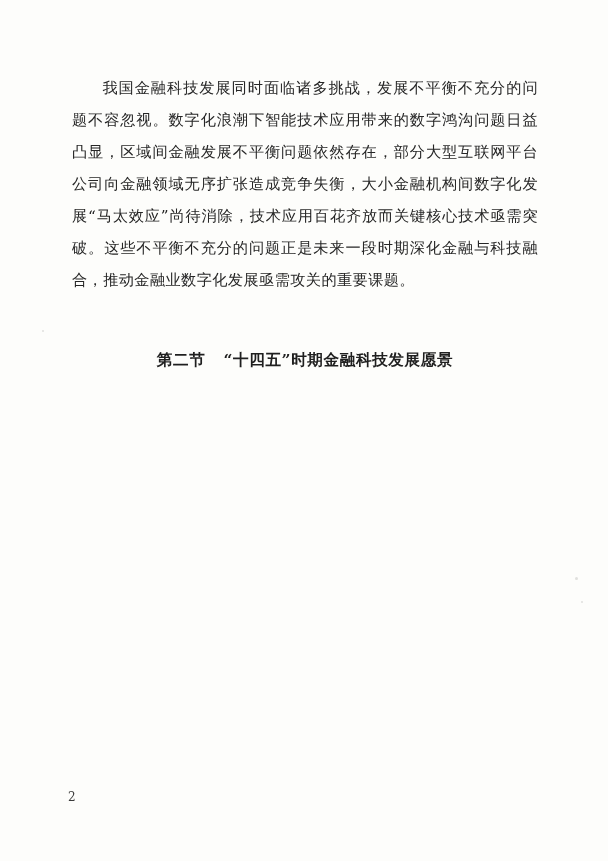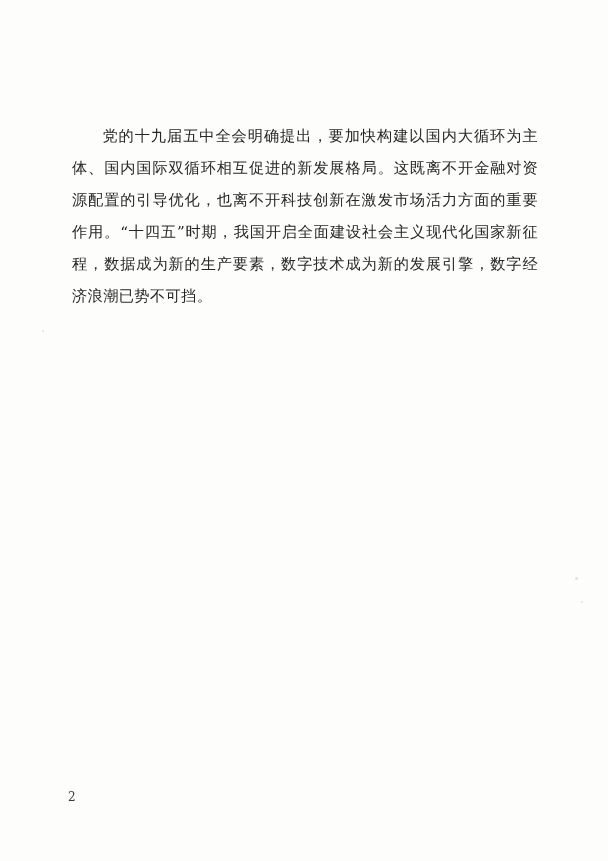--- a/index.html
+++ b/index.html
@@ -78,26 +78,29 @@
 <body>
 
 <div class="page">
 
   <div class="speck s1"></div>
   <div class="speck s2"></div>
   <div class="speck s3"></div>
 
   <div class="content">
 
+    <p class="para">我国金融科技发展同时面临诸多挑战，发展不平衡不充分的问题不容忽视。数字化浪潮下智能技术应用带来的数字鸿沟问题日益凸显，区域间金融发展不平衡问题依然存在，部分大型互联网平台公司向金融领域无序扩张造成竞争失衡，大小金融机构间数字化发展“马太效应”尚待消除，技术应用百花齐放而关键核心技术亟需突破。这些不平衡不充分的问题正是未来一段时期深化金融与科技融合，推动金融业数字化发展亟需攻关的重要课题。</p>
 
     <div class="gap-1"></div>
 
+    <h2 class="heading">
+      <span class="sec-no">第二节</span><span>“十四五”时期金融科技发展愿景</span>
+    </h2>
 
     <div class="gap-2"></div>
 
-    <p class="para">党的十九届五中全会明确提出，要加快构建以国内大循环为主体、国内国际双循环相互促进的新发展格局。这既离不开金融对资源配置的引导优化，也离不开科技创新在激发市场活力方面的重要作用。“十四五”时期，我国开启全面建设社会主义现代化国家新征程，数据成为新的生产要素，数字技术成为新的发展引擎，数字经济浪潮已势不可挡。</p>
 
 
   </div>
 
   <div class="page-number">2</div>
 
 </div>
 
 </body></html>

